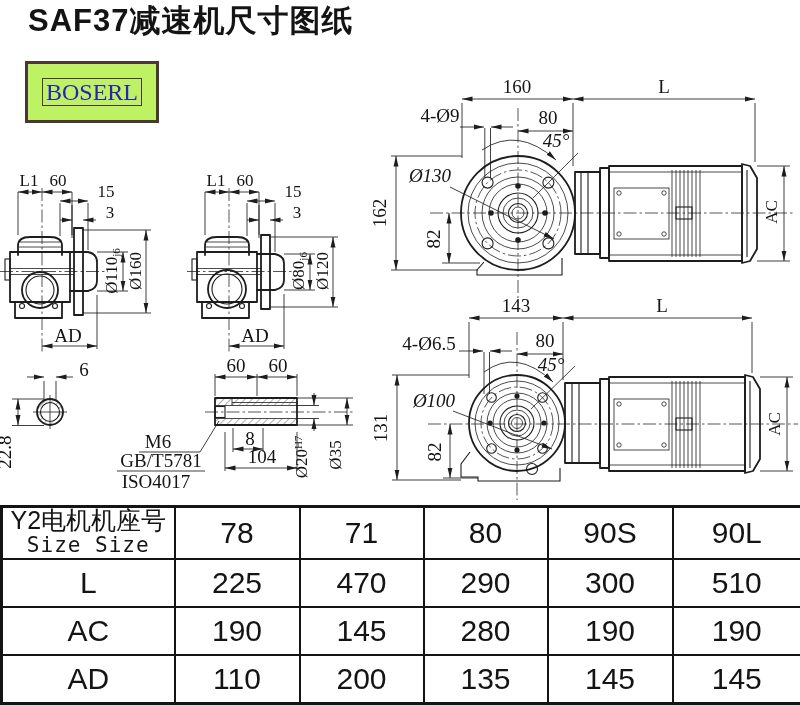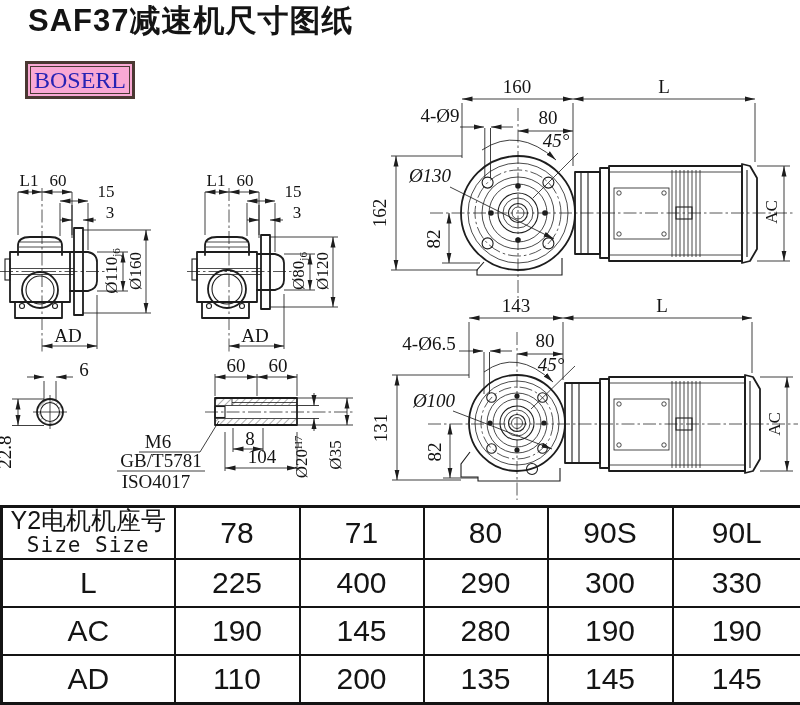--- a/index.html
+++ b/index.html
@@ -1,20 +1,20 @@
 <!DOCTYPE html>
 <html><head>
 <meta charset="utf-8">
 <style>
   html,body{margin:0;padding:0;}
   body{width:800px;height:705px;background:#ffffff;position:relative;overflow:hidden;
        font-family:"Liberation Sans",sans-serif;}
   .page-title{position:absolute;left:28px;top:0;font-size:31px;font-weight:bold;
        color:#141414;letter-spacing:1px;font-family:"Liberation Sans",sans-serif;}
-  .logo-box{position:absolute;left:25px;top:61px;border:3px solid #4a3832;background:#f9a8d4;padding:2px;}
+  .logo-box{position:absolute;left:25px;top:61px;border:3px solid #4a3832;background:#bef264;padding:14px;}
   .logo-inner{display:block;border:1px solid #4a3832;padding:0 3px;
        font-family:"Liberation Serif",serif;font-size:24px;line-height:26px;
        color:#2823b4;letter-spacing:0px;}
   svg{position:absolute;left:0;top:0;}
   .ol{fill:none;stroke:#1d1d1d;stroke-width:1.8;stroke-linejoin:round;stroke-linecap:round;}
   .om{fill:none;stroke:#1d1d1d;stroke-width:1.1;}
   .th{fill:none;stroke:#1d1d1d;stroke-width:0.8;}
   .dim{fill:none;stroke:#1d1d1d;stroke-width:0.85;}
   .cl{fill:none;stroke:#1d1d1d;stroke-width:0.75;stroke-dasharray:13 3 2.5 3;}
   text.d{font-family:"Liberation Serif",serif;font-size:17px;fill:#141414;}
@@ -389,24 +389,24 @@
     </td>
     <td>78</td>
     <td>71</td>
     <td>80</td>
     <td>90S</td>
     <td>90L</td>
   </tr>
   <tr style="height:47px">
     <td>L</td>
     <td>225</td>
-    <td>400</td>
+    <td>470</td>
     <td>290</td>
     <td>300</td>
-    <td>330</td>
+    <td>510</td>
   </tr>
   <tr style="height:47px">
     <td>AC</td>
     <td>190</td>
     <td>145</td>
     <td>280</td>
     <td>190</td>
     <td>190</td>
   </tr>
   <tr style="height:48px">

